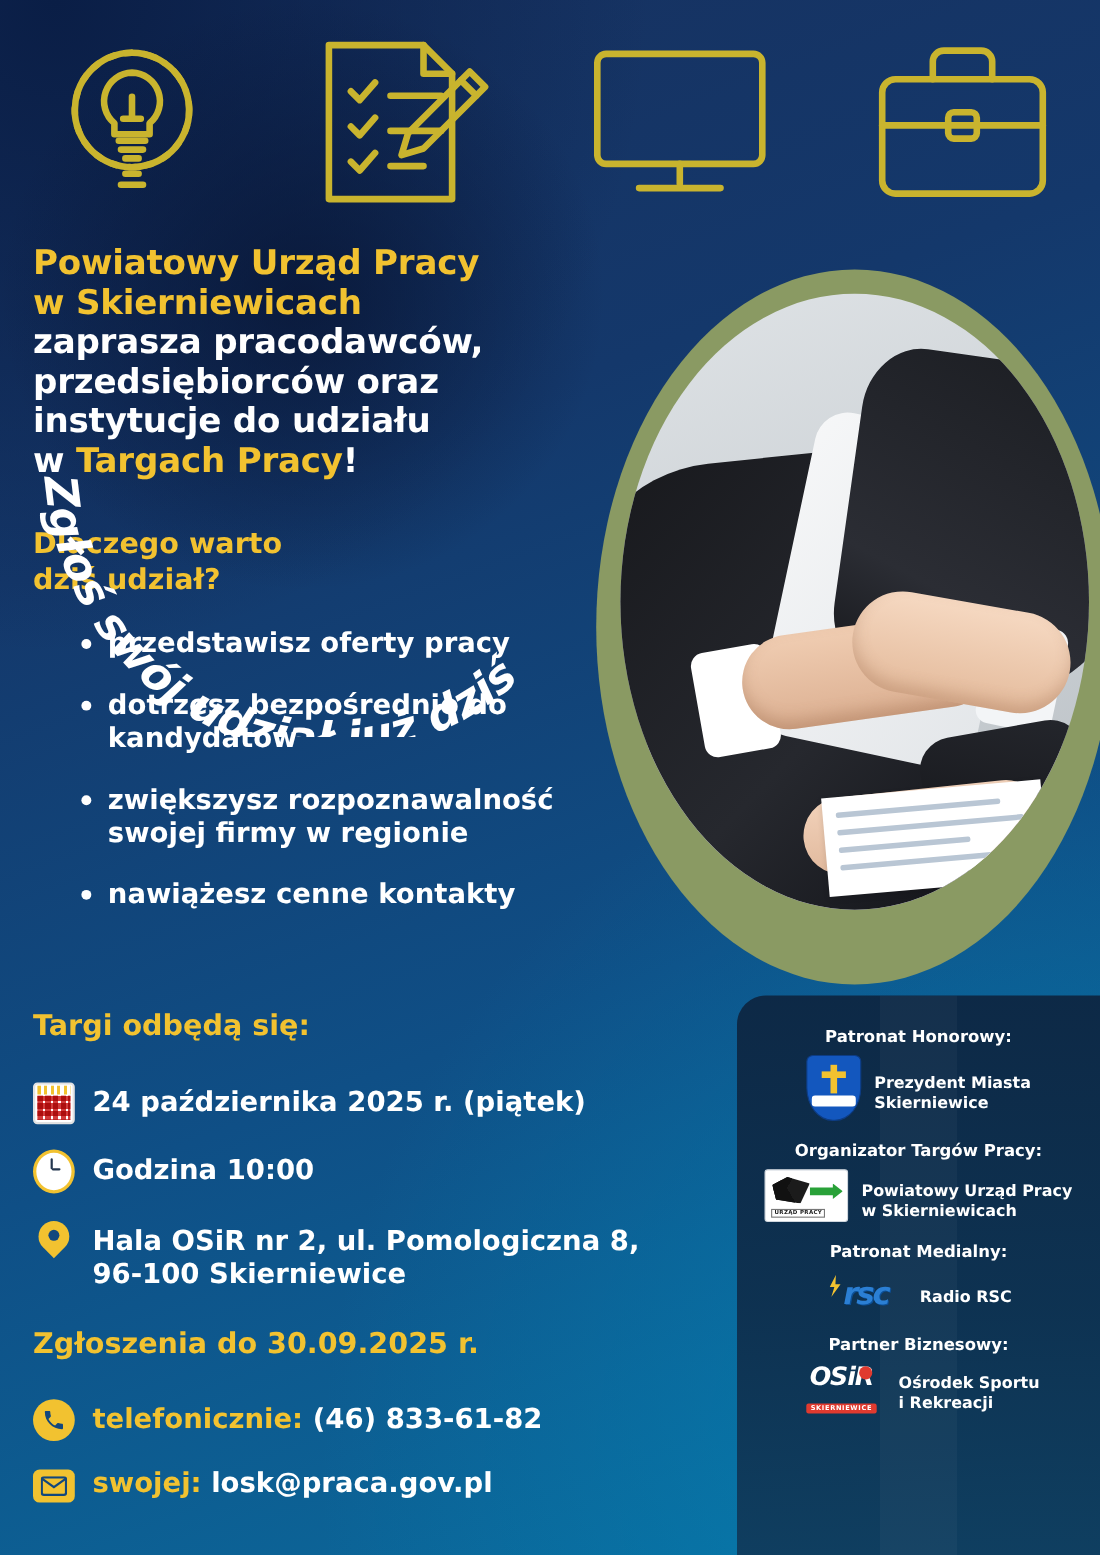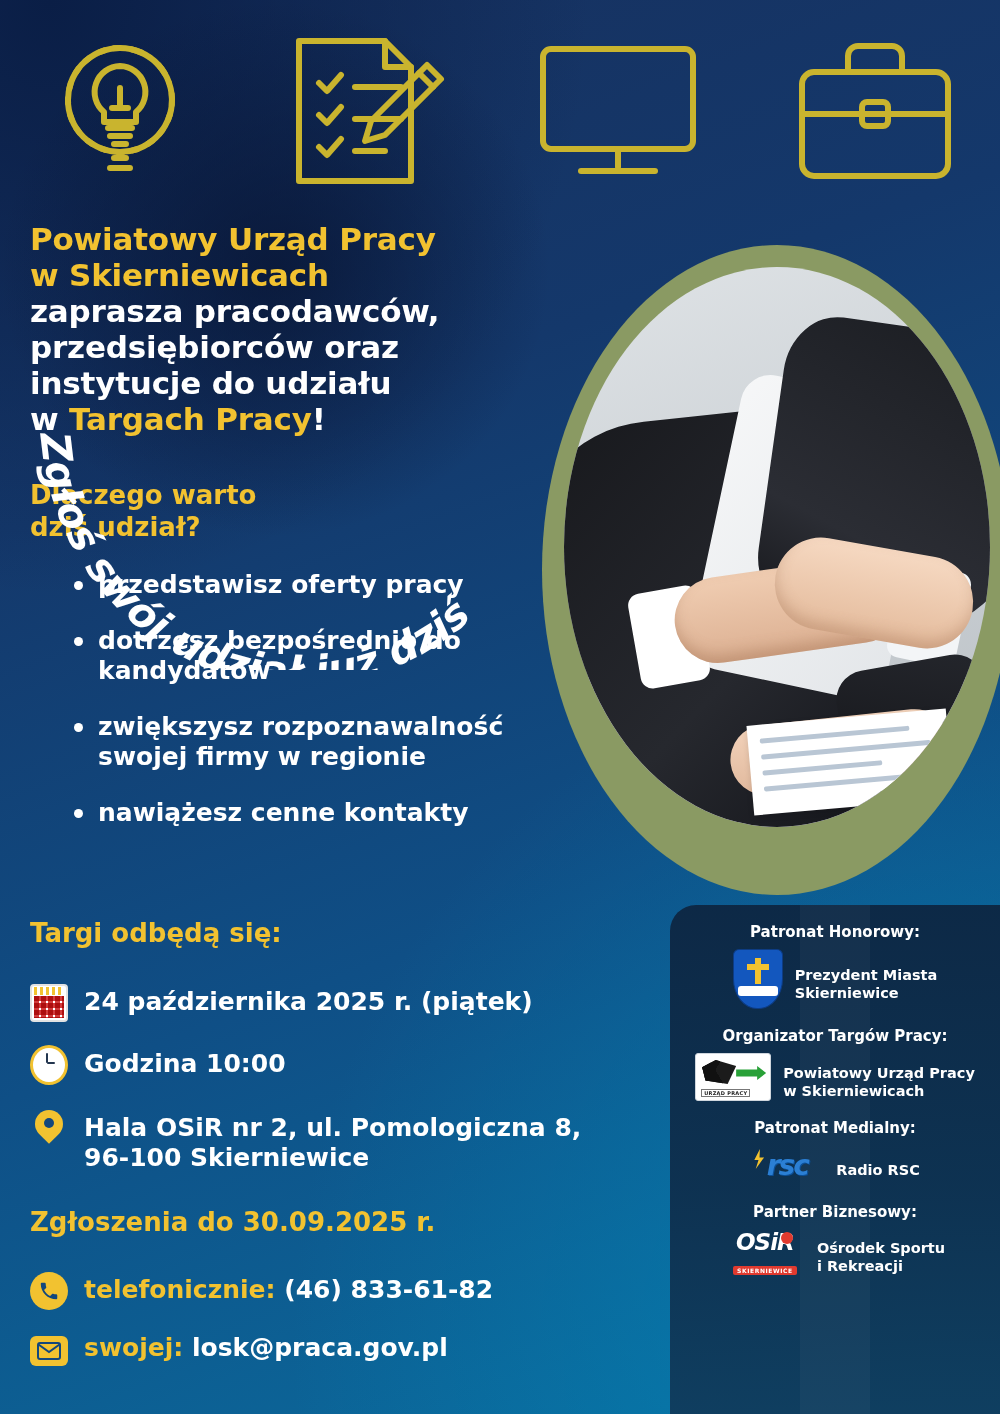--- a/index.html
+++ b/index.html
@@ -380,21 +380,21 @@
   
   .partners {
     position: absolute;
     right: 0;
     top: 905px;
     width: 330px;
     height: 509px;
     background: linear-gradient(180deg, rgba(13,38,66,0.95) 0%, rgba(14,45,75,0.93) 55%, rgba(16,56,88,0.9) 100%);
     border-radius: 26px 0 0 0;
     z-index: 6;
-    padding-top: 4px;
+    padding-top: 14px;
     box-sizing: border-box;
     overflow: hidden;
   }
   .partners::before {
     content: "";
     position: absolute;
     left: 130px; top: 0; bottom: 0;
     width: 70px;
     background: rgba(255,255,255,0.035);
   }

